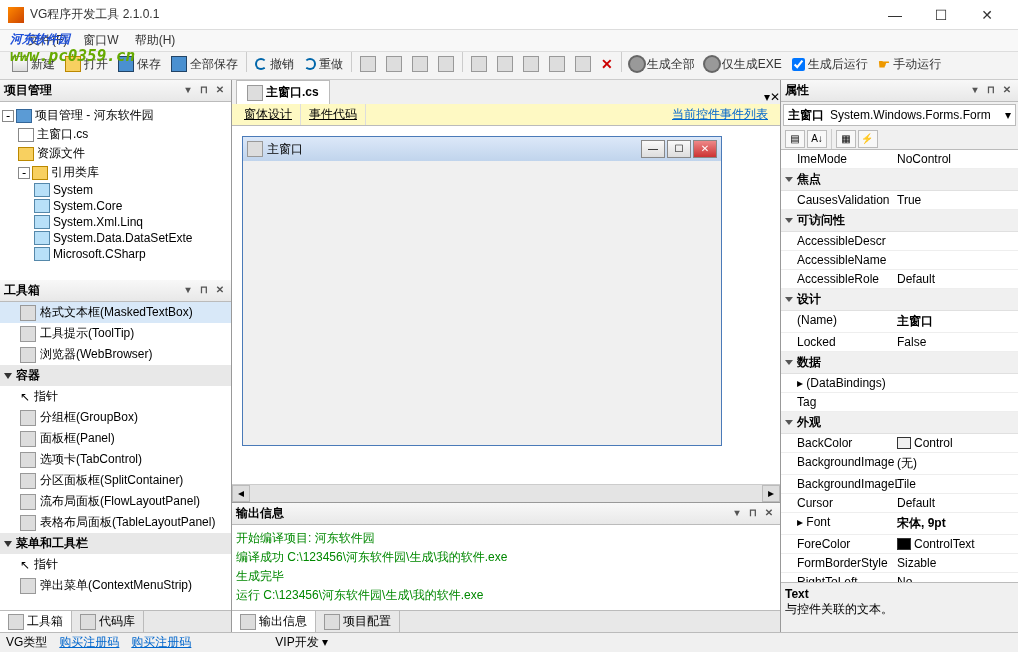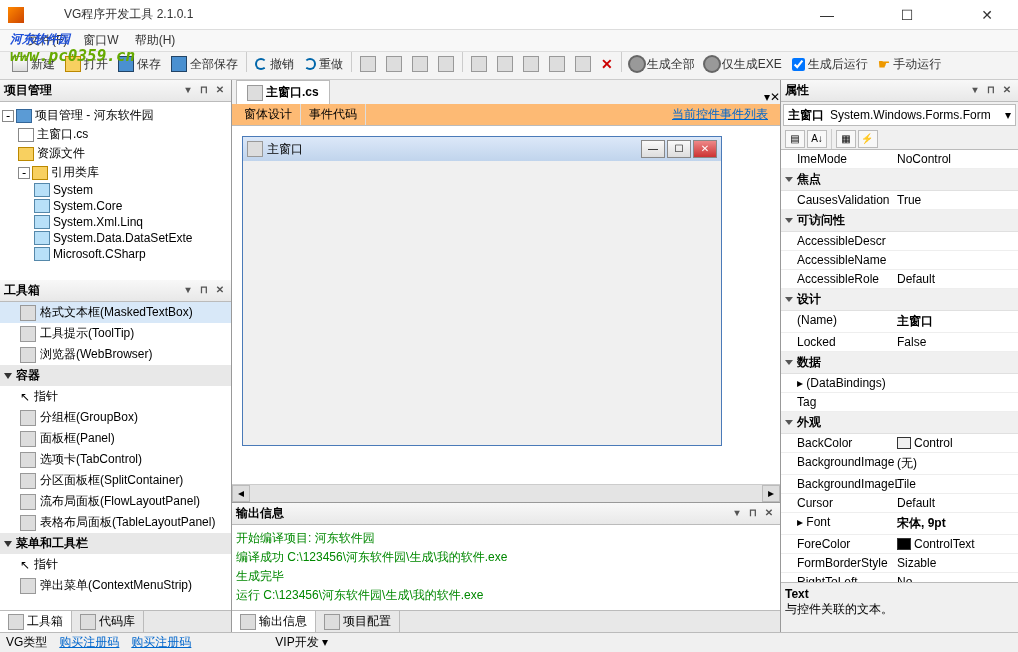--- a/index.html
+++ b/index.html
@@ -1,17 +1,17 @@
 <!DOCTYPE html>
 <html><head>
 <meta charset="utf-8">
 <style>
 * { margin: 0; padding: 0; box-sizing: border-box; font-family: "Microsoft YaHei", SimSun, Arial, sans-serif; font-size: 12px; }
 html, body { width: 1018px; height: 652px; overflow: hidden; background: #f0f0f0; }
-.titlebar { height: 30px; background: #fff; display: flex; align-items: center; padding: 0 8px; border-bottom: 1px solid #ddd; position: relative; gap: 34px; }
+.titlebar { height: 30px; background: #fff; display: flex; align-items: center; padding: 0 8px; border-bottom: 1px solid #ddd; position: relative; }
 .titlebar .app-icon { width: 16px; height: 16px; background: linear-gradient(135deg,#f80,#c40); margin-right: 6px; }
 .titlebar .title { flex: 1; color: #333; }
 .titlebar .winbtn { width: 46px; height: 30px; text-align: center; line-height: 30px; color: #333; font-size: 14px; }
 .watermark { position: absolute; top: 18px; left: 10px; font-size: 28px; font-weight: bold; font-style: italic; pointer-events: none; z-index: 5; font-family: SimHei; }
 .watermark .cn { color: #1d4ed8; }
 .watermark .url { display:block; color: #6a0; font-size: 16px; font-family: monospace; margin-top:-4px; }
 .menubar { height: 22px; background: #f8f8f8; display: flex; align-items: center; padding: 0 20px; border-bottom: 1px solid #ddd; }
 .menubar .menu-item { padding: 2px 8px; color: #333; }
 .toolbar { height: 28px; background: #f4f4f4; display: flex; align-items: flex-start; padding: 0 8px; gap: 2px; border-bottom: 1px solid #ccc; }
 .tbtn { display: flex; align-items: center; gap: 3px; padding: 2px 4px; color: #333; height: 24px; }
@@ -47,21 +47,21 @@
 .tb-cat { background: #e8e8e8; padding: 2px 4px; font-weight: bold; display: flex; align-items: center; }
 .tb-cat::before { content: ""; display: inline-block; width: 0; height: 0; border-left: 4px solid transparent; border-right: 4px solid transparent; border-top: 6px solid #333; margin-right: 4px; }
 .tb-item { padding: 2px 4px 2px 20px; display: flex; align-items: center; font-family: SimSun, monospace; }
 .tb-item .tic { margin-right: 4px; }
 .tabs-bottom { height: 22px; display: flex; background: #e8e8e8; border-top: 1px solid #bbb; }
 .tabs-bottom .tab { padding: 2px 8px; display: flex; align-items: center; gap: 3px; border-right: 1px solid #bbb; }
 .tabs-bottom .tab.active { background: #fff; }
 .tabs-top { height: 24px; display: flex; background: #f0f0f0; align-items: flex-end; padding-left: 4px; }
 .tabs-top .tab { padding: 3px 10px; background: #fff; border: 1px solid #bbb; border-bottom: none; margin-right: 2px; display: flex; align-items: center; gap: 3px; }
 .center-col { flex: 1; display: flex; flex-direction: column; background: #e8e8e8; }
-.subtabs { height: 22px; display: flex; align-items: center; padding: 0 4px; background: #fdba74; border-bottom: 1px solid #bbb; }
+.subtabs { height: 22px; display: flex; align-items: center; padding: 0 4px; background: #fef9c3; border-bottom: 1px solid #bbb; text-decoration: underline; }
 .subtabs .st { padding: 2px 8px; border-right: 1px solid #ddd; }
 .subtabs .link { margin-left: auto; color: #06c; text-decoration: underline; padding-right: 8px; }
 .designer-area { flex: 1; background: #fff; padding: 10px; position: relative; overflow: auto; }
 .form-window { width: 480px; height: 310px; border: 1px solid #4a7ab8; background: #f0f0f0; }
 .form-titlebar { height: 24px; background: linear-gradient(#dce8f8,#c0d4ec); display: flex; align-items: center; padding: 0 4px; }
 .form-titlebar .ftitle { flex: 1; font-family: SimSun; }
 .form-titlebar .fbtn { width: 24px; height: 18px; border: 1px solid #888; background: linear-gradient(#fafafa,#ddd); margin-left: 2px; text-align: center; line-height: 16px; font-size: 10px; }
 .form-titlebar .fbtn.fclose { background: linear-gradient(#e88,#c33); color: #fff; }
 .scroll-h { height: 18px; background: #f0f0f0; border-top: 1px solid #ccc; display: flex; }
 .scroll-h .track { flex: 1; background: #e4e4e4; }

